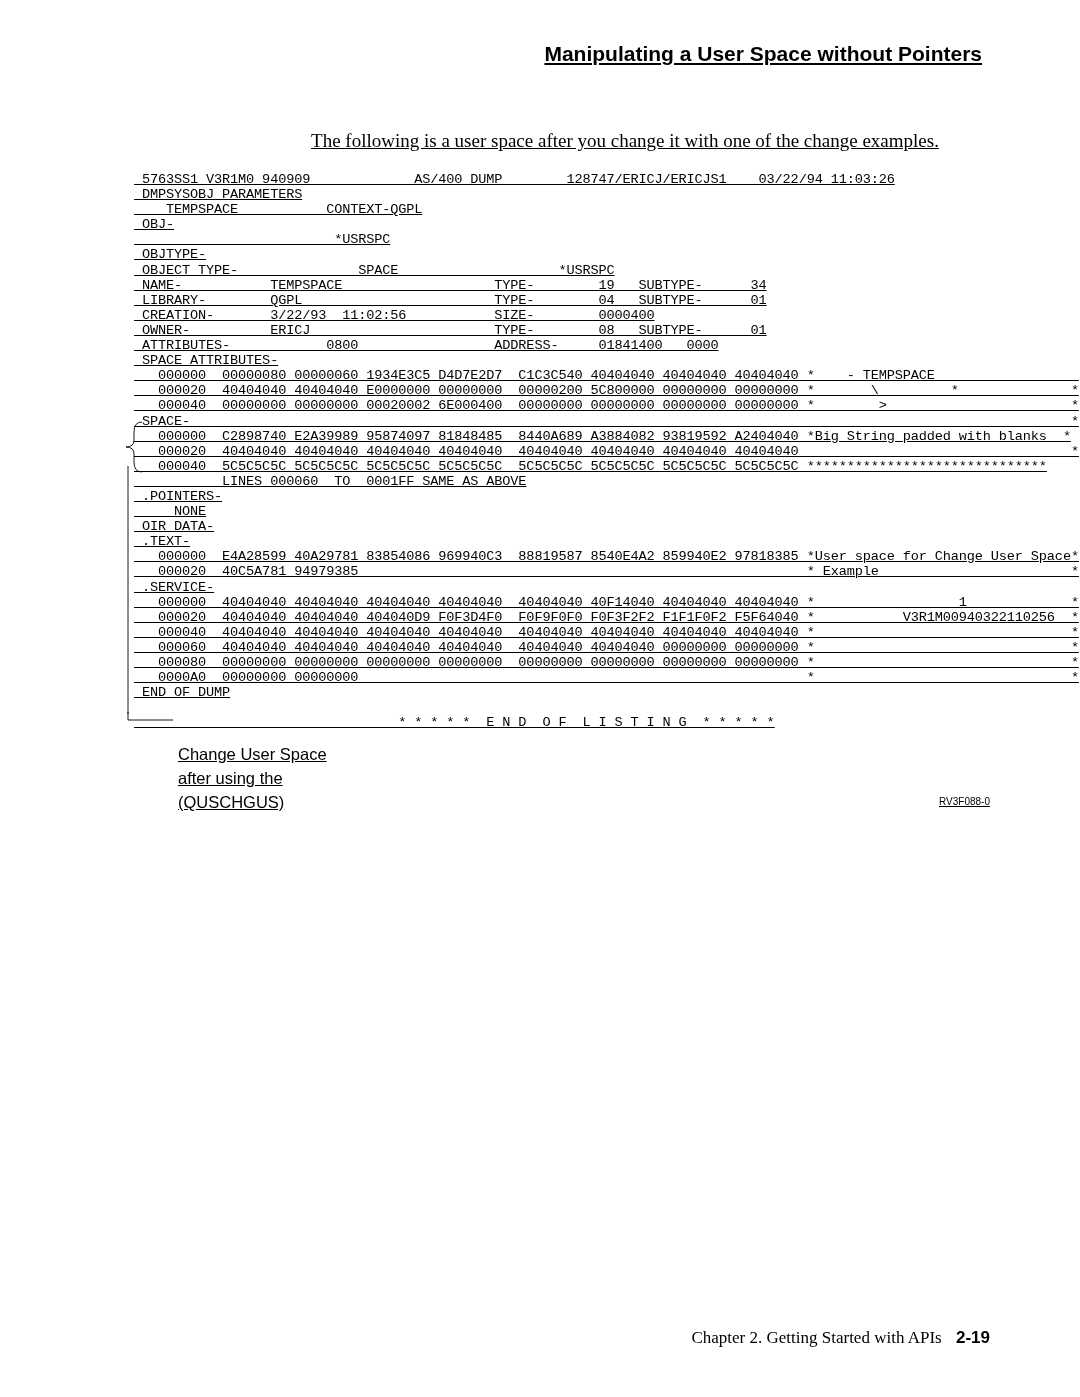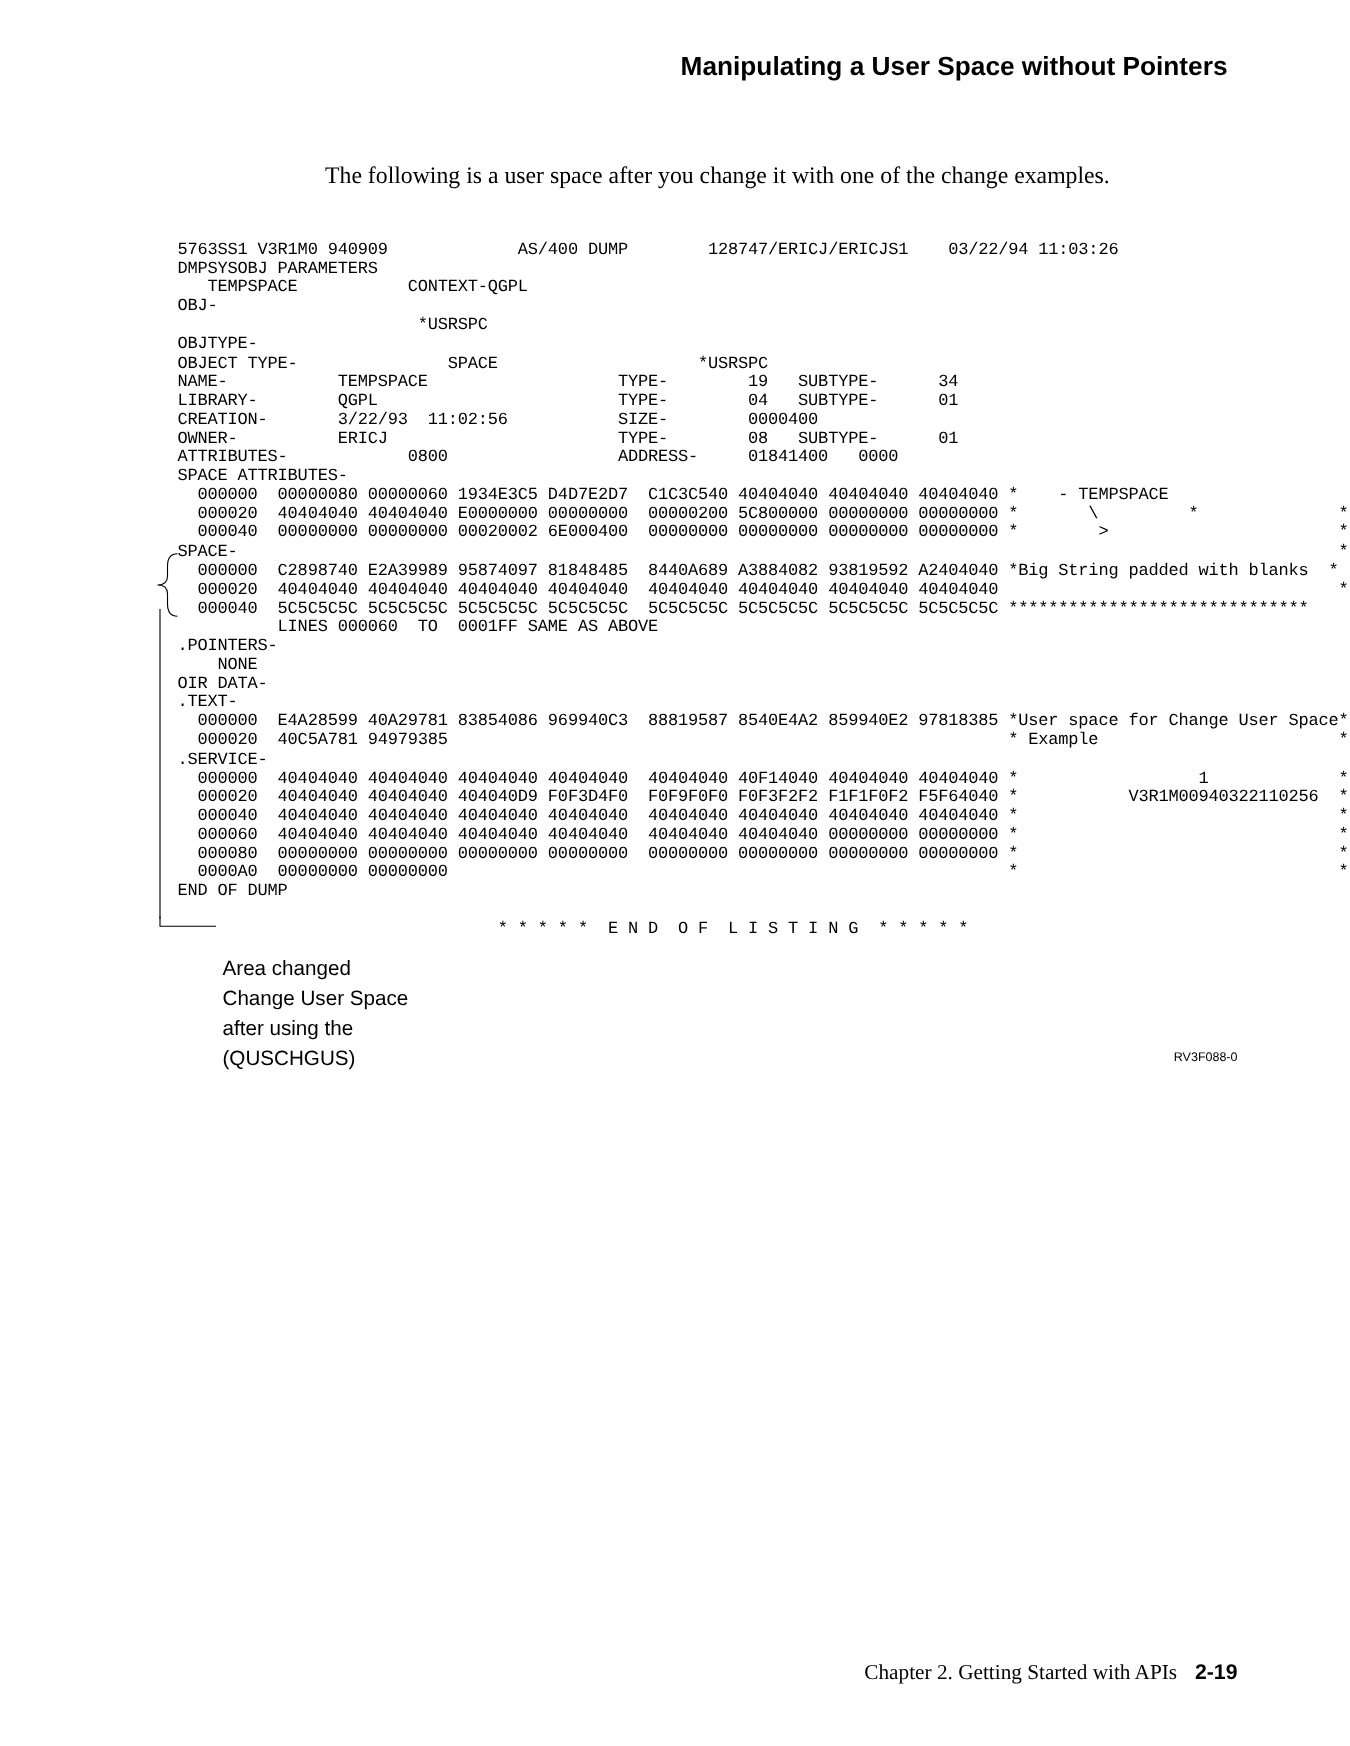--- a/index.html
+++ b/index.html
@@ -8,34 +8,36 @@
     background: #fff;
     font-family: "Times New Roman", Times, serif;
     color: #000;
   }
   .page {
     width: 1080px;
     height: 1394px;
     position: relative;
     box-sizing: border-box;
     padding: 36px 90px 1px 90px;
+    text-decoration: underline;
   }
   .heading {
     font-family: Arial, Helvetica, sans-serif;
     font-weight: bold;
     font-size: 21px;
     text-align: right;
     margin-top: 6px;
     margin-bottom: 64px;
     padding-right: 8px;
   }
   .intro {
     font-size: 19px;
     margin-left: 170px;
-    margin-bottom: 41px;
+    margin-bottom: 20px;
+    text-align: center;
   }
   .dump-area {
     position: relative;
     margin-left: 44px;
   }
   .dump {
     font-family: "Courier New", Courier, monospace;
     font-size: 13.6px;
     line-height: 15.1px;
     white-space: pre;
@@ -161,21 +163,20 @@
    000040  40404040 40404040 40404040 40404040  40404040 40404040 40404040 40404040 *                                *
    000060  40404040 40404040 40404040 40404040  40404040 40404040 00000000 00000000 *                                *
    000080  00000000 00000000 00000000 00000000  00000000 00000000 00000000 00000000 *                                *
    0000A0  00000000 00000000                                                        *                                *
  END OF DUMP
 
                                  * * * * *  E N D  O F  L I S T I N G  * * * * *</pre>
   </div>
 
   <div class="caption-row">
-    <div class="caption">Area changed</div>
     <div class="caption">Change User Space</div>
     <div class="caption">after using the</div>
     <div class="caption" style="display:flex; justify-content:space-between; ">
       <span>(QUSCHGUS)</span>
       <span class="fr" style="position:static;">RV3F088-0</span>
     </div>
   </div>
 
   <div class="footer">
     <span>Chapter 2.  Getting Started with APIs</span>

